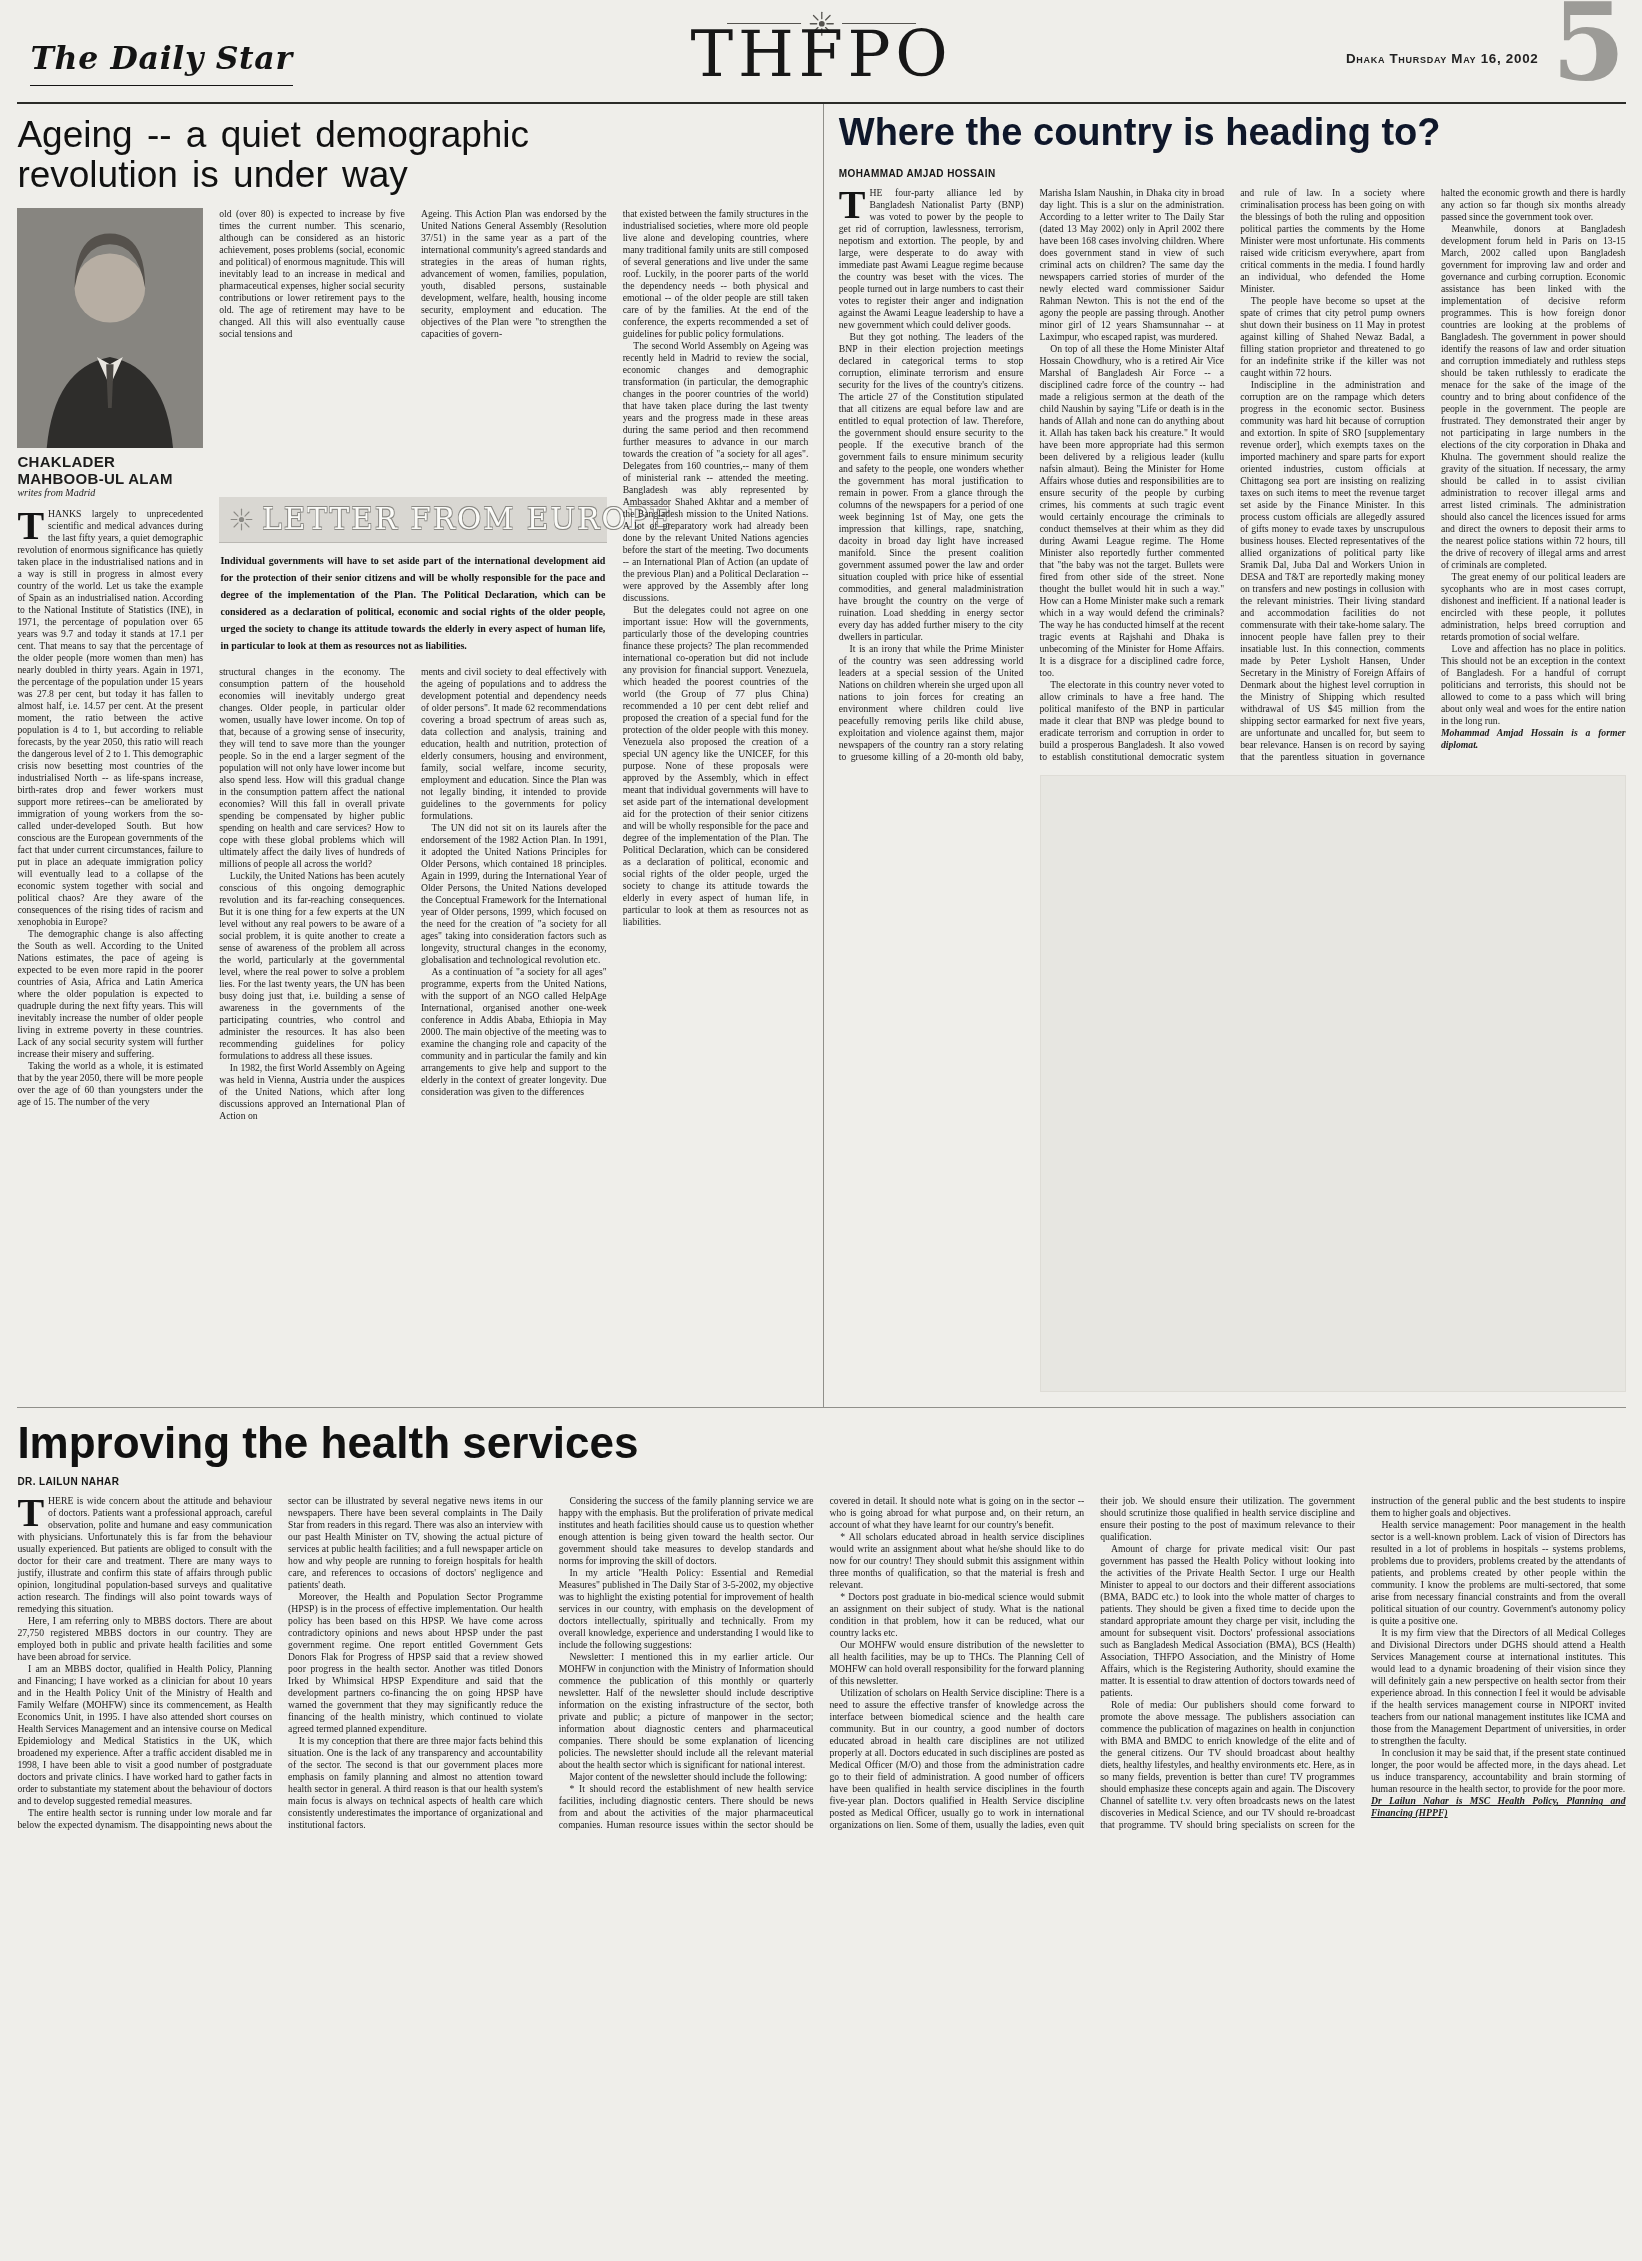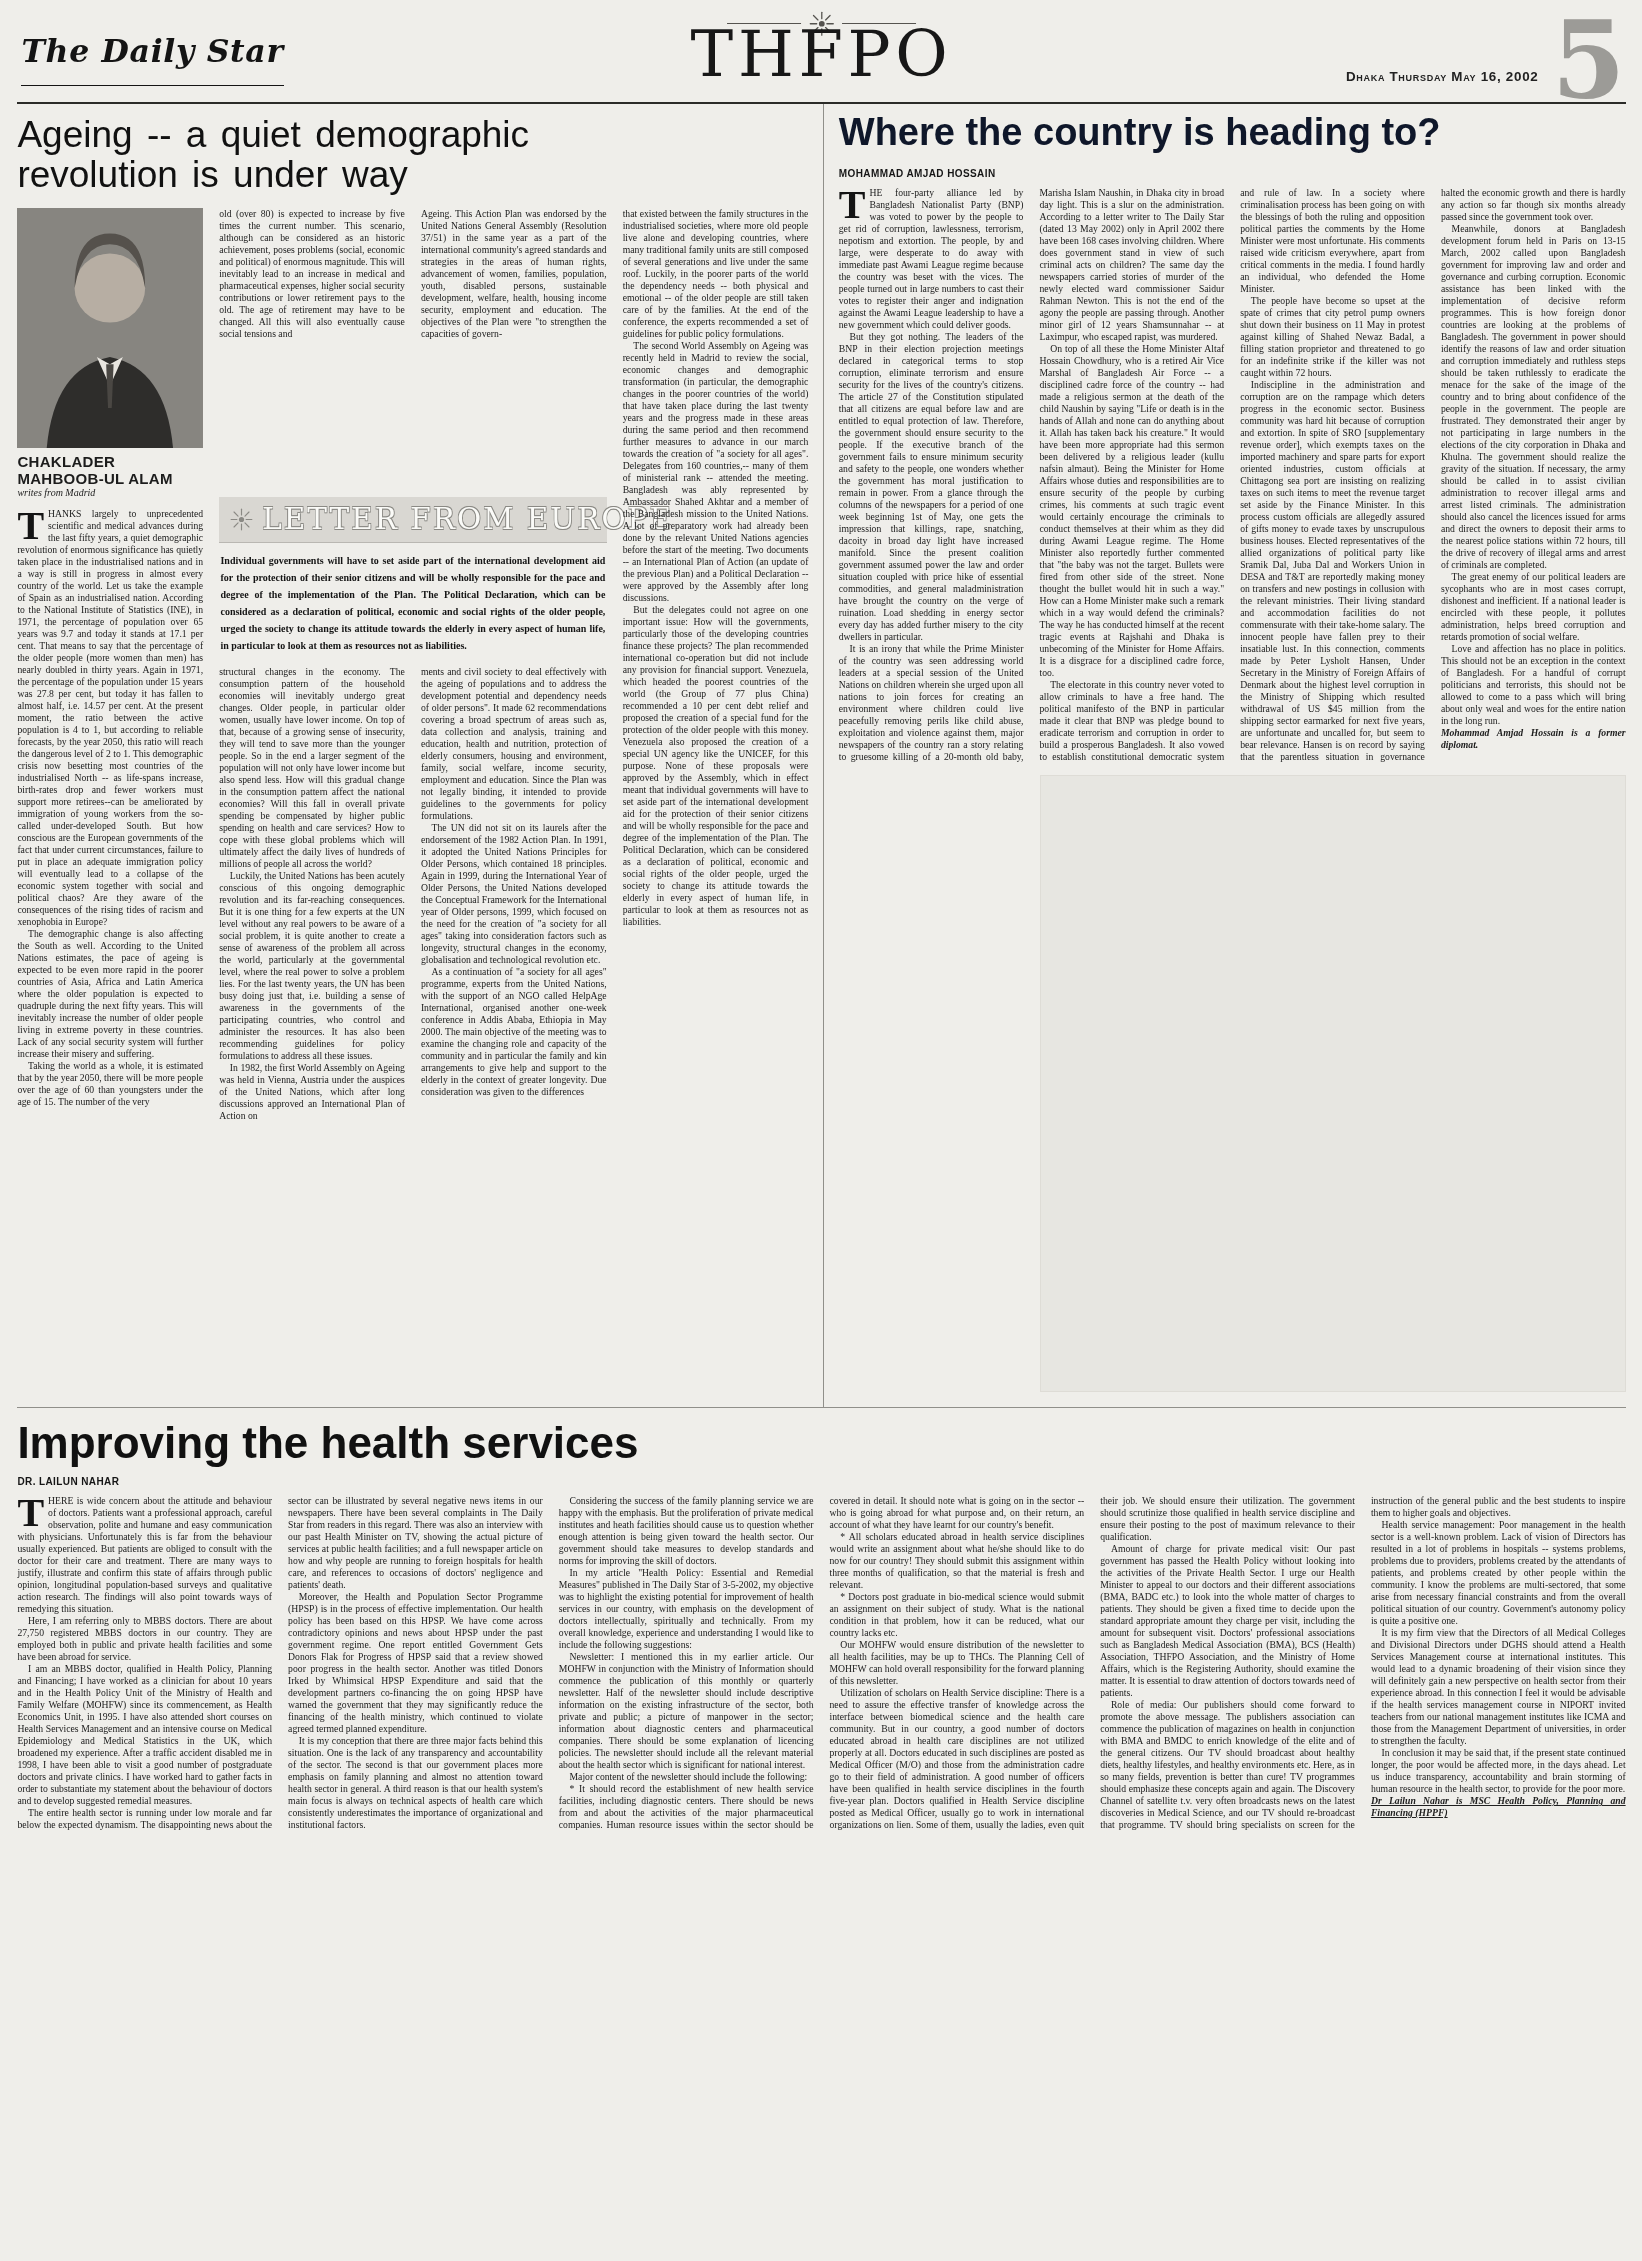--- a/index.html
+++ b/index.html
@@ -7,33 +7,33 @@
     width:1643px;height:2261px;overflow:hidden;
     background:#efeeea;color:#1c1c1c;
     font-family:"Liberation Serif",serif;
     -webkit-font-smoothing:antialiased;
   }
   .page{padding:12px 17.4px 0 17.4px;}
 
   
   .masthead{position:relative;height:90px;border-bottom:2px solid #2b2b28;}
   .logo{
-    position:absolute;left:4px;bottom:16px;
+    position:absolute;left:13px;bottom:16px;
     font-family:"DejaVu Serif",serif;font-style:italic;font-weight:bold;
     font-size:31.5px;letter-spacing:0.7px;color:#141414;
-    border-bottom:1.3px solid #141414;padding-bottom:16px;
+    border-bottom:1.3px solid #141414;padding-bottom:9px;
   }
   .focus-wrap{position:absolute;left:50%;top:1.3px;transform:translateX(-50%);text-align:center;}
   .focus-star-row{display:flex;align-items:center;justify-content:center;gap:8px;height:21.4px;}
   .focus-line{width:74px;border-top:1.3px solid #55534f;height:0;}
   .focus-title{
     font-family:"DejaVu Serif",serif;font-size:64px;line-height:59px;
     letter-spacing:4.7px;color:#171717;margin-top:-9.4px;
   }
-  .right-head{position:absolute;right:0;bottom:5px;display:flex;align-items:flex-end;gap:13.4px;}
+  .right-head{position:absolute;right:0;bottom:23px;display:flex;align-items:flex-end;gap:13.4px;}
   .dateline{
     font-family:"Liberation Sans",sans-serif;font-weight:bold;font-size:13.4px;
     letter-spacing:0.7px;font-variant:small-caps;margin-bottom:13.4px;color:#222;
   }
   .page-number{
     font-family:"DejaVu Serif",serif;font-weight:bold;font-size:106px;
     line-height:75px;color:#9c9b97;
   }
 
   

